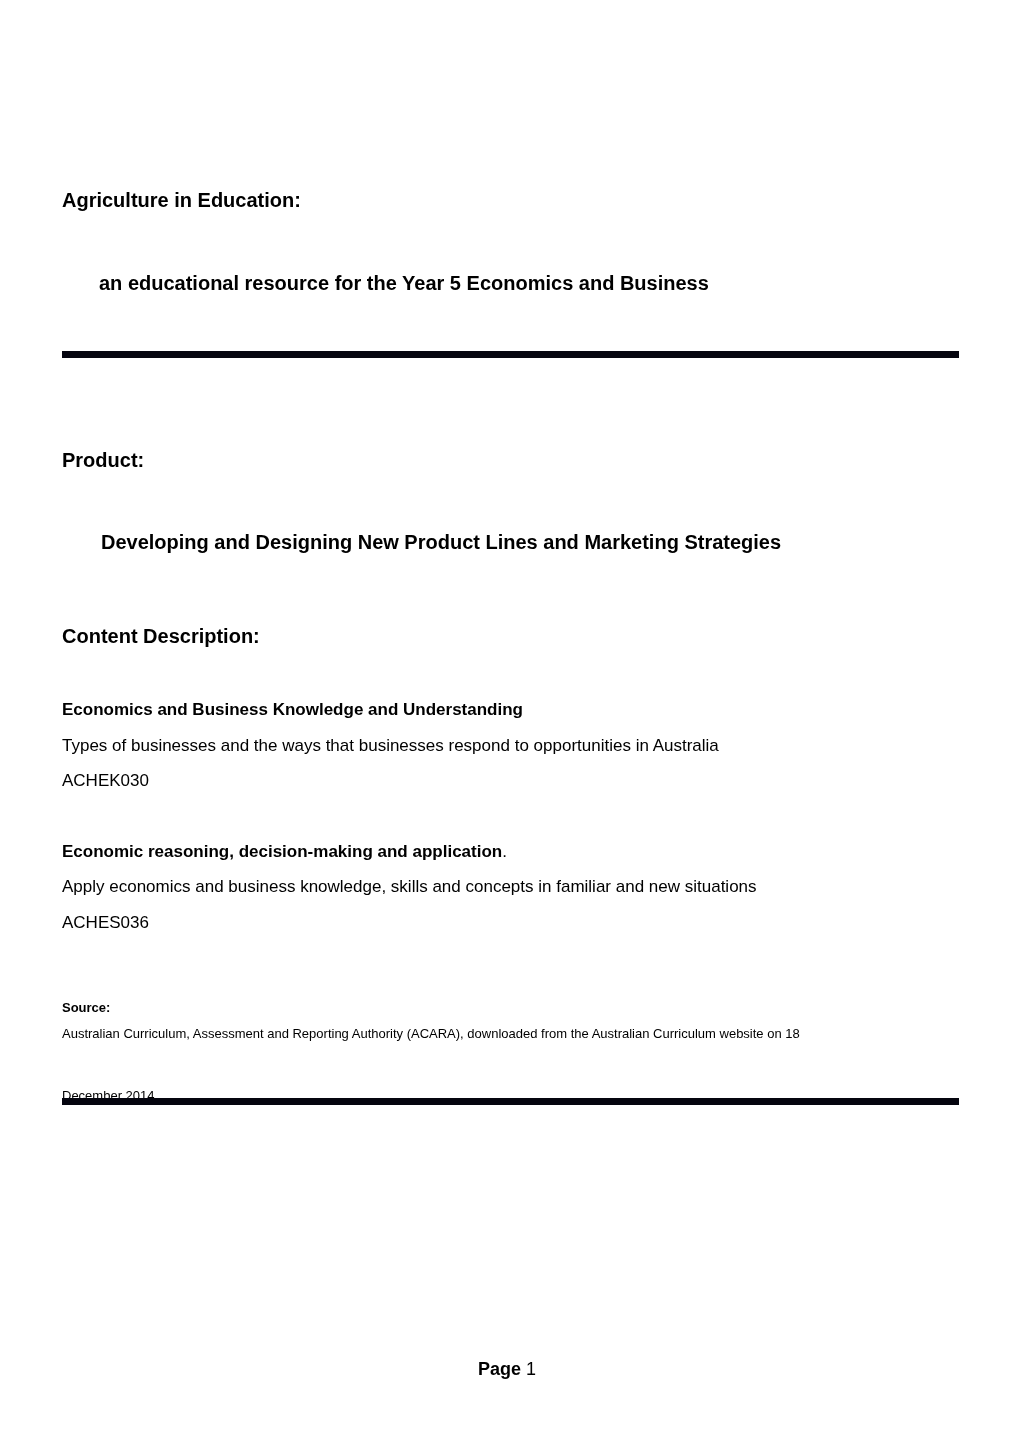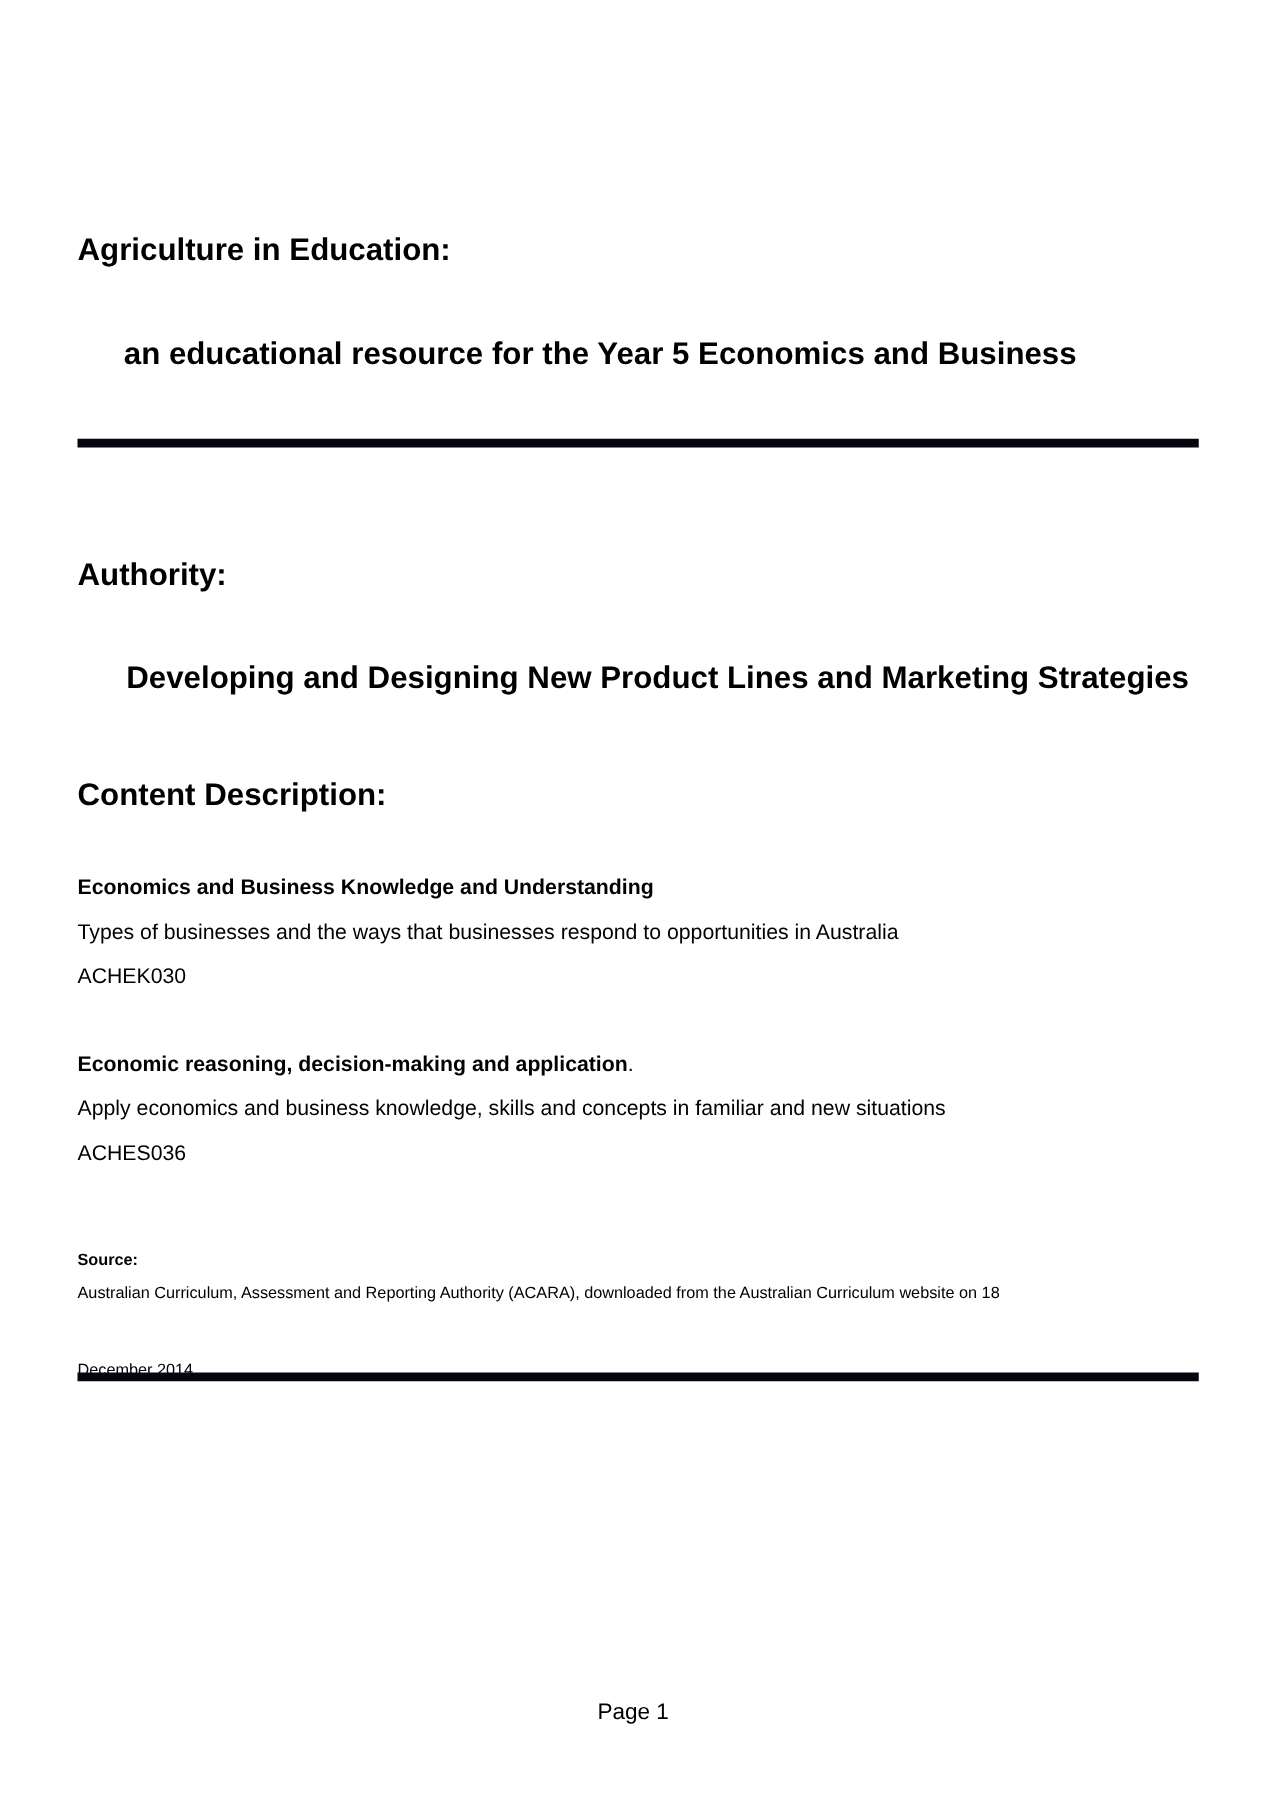--- a/index.html
+++ b/index.html
@@ -10,21 +10,21 @@
     body {
       width: 1020px;
       height: 1441px;
       position: relative;
       font-family: "Liberation Sans", sans-serif;
       color: #000000;
       overflow: hidden;
     }
     .abs { position: absolute; white-space: nowrap; }
     .h-main {
-      font-size: 25px;
+      font-size: 20px;
       font-weight: bold;
       line-height: 24px;
     }
     .h-sub {
       font-size: 17px;
       font-weight: bold;
       line-height: 20px;
     }
     .body-text {
       font-size: 17px;
@@ -43,34 +43,34 @@
       position: absolute;
       left: 62px;
       width: 897px;
       height: 7px;
       background: #05050f;
     }
     .footer {
       font-size: 18px;
       line-height: 22px;
     }
-    .footer b { font-weight: normal; }
+    .footer b { font-weight: bold; }
   </style>
 </head>
 <body>
 
 <div>
 
   <div class="abs h-main" style="left:62px; top:188px;">Agriculture in Education:</div>
 
   <div class="abs h-main" style="left:99px; top:271px;">an educational resource for the Year 5 Economics and Business</div>
 
   <div class="rule" style="top:351px;"></div>
 
-  <div class="abs h-main" style="left:62px; top:448px;">Authority:</div>
+  <div class="abs h-main" style="left:62px; top:448px;">Product:</div>
 
   <div class="abs h-main" style="left:62px; top:530px;margin-left:39px;">Developing and Designing New Product Lines and Marketing Strategies</div>
 
   <div class="abs h-main" style="left:62px; top:624px;">Content Description:</div>
 
   <div class="abs h-sub" style="left:62px; top:700px;">
     <span>Economics and Business Knowledge and Understanding</span><span style="font-weight:normal;"></span>
   </div>
   <div class="abs body-text" style="left:62px; top:736px;">Types of businesses and the ways that businesses respond to opportunities in Australia</div>
   <div class="abs body-text" style="left:62px; top:771px;">ACHEK030</div>

